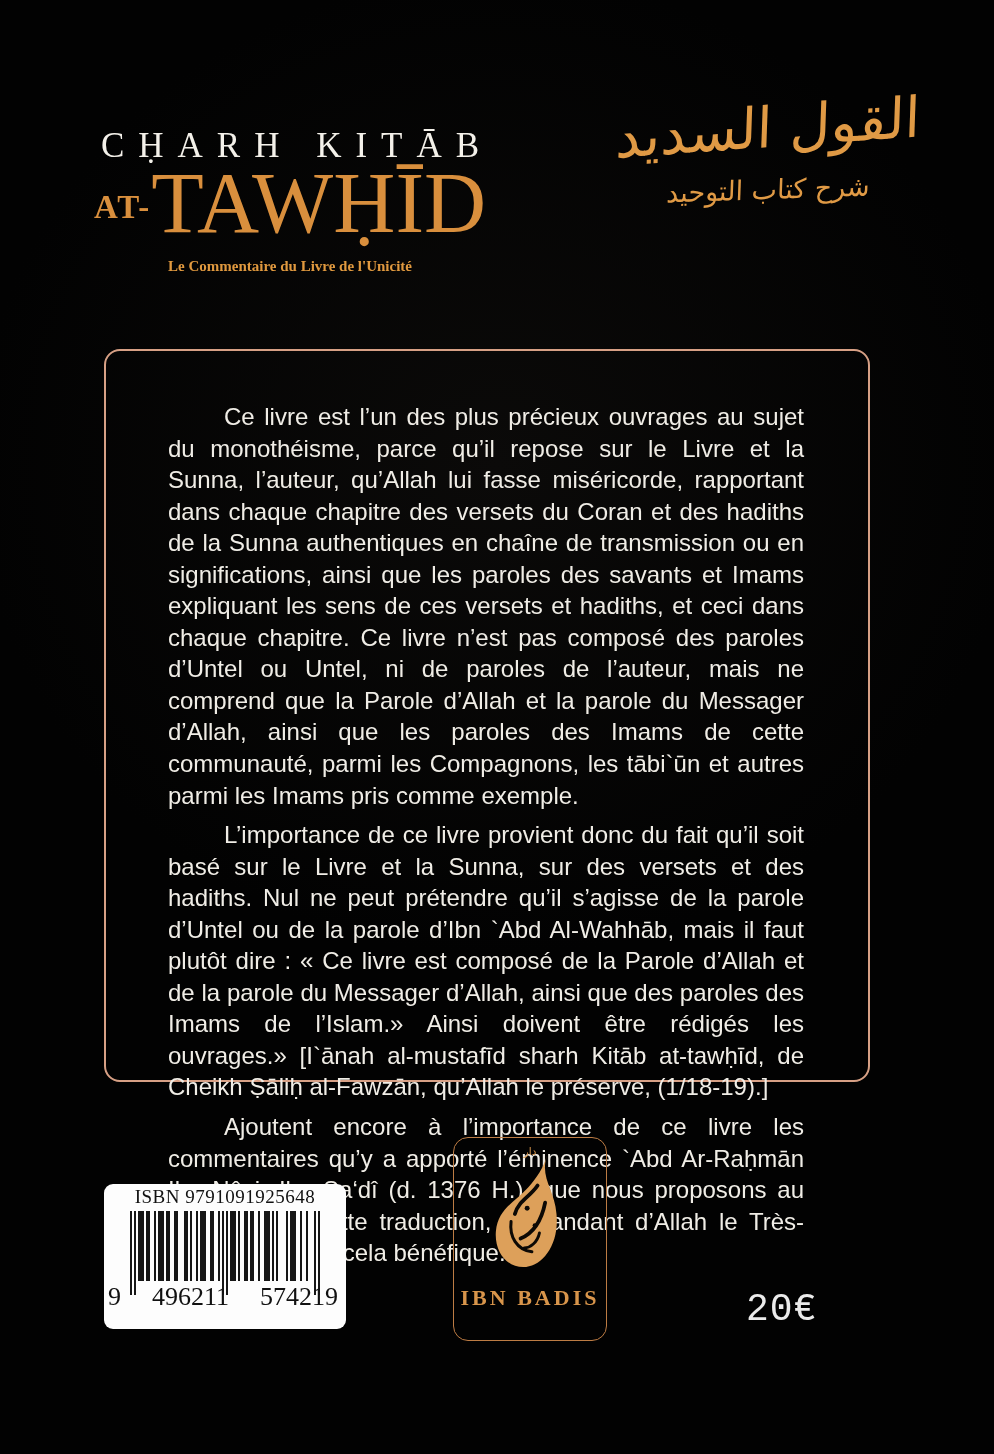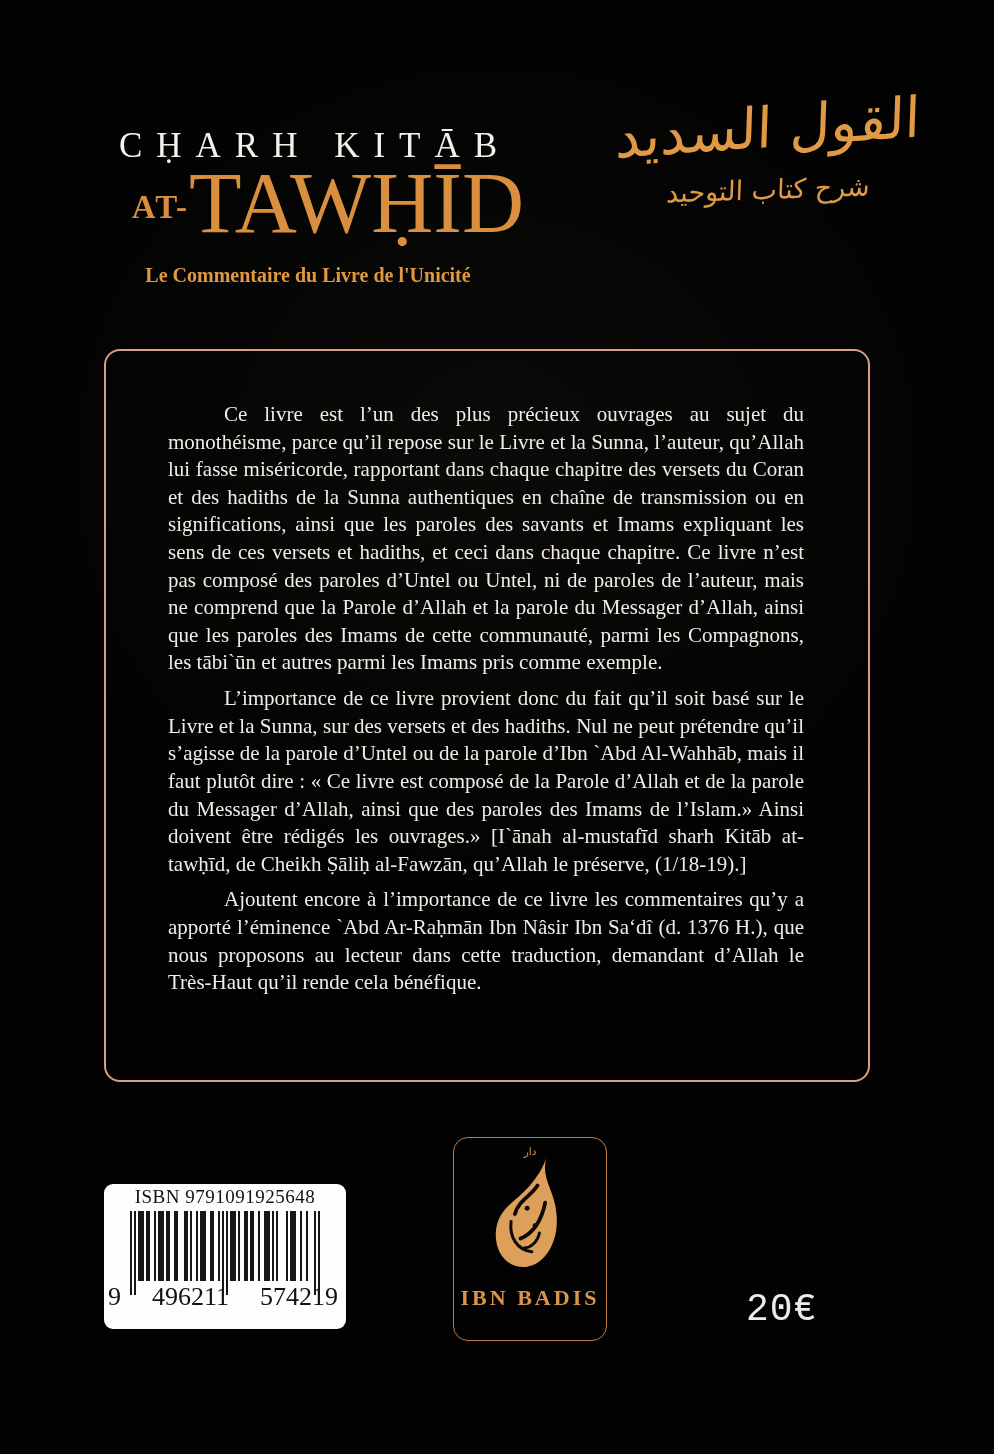--- a/index.html
+++ b/index.html
@@ -4,48 +4,48 @@
 <style>
   html,body{margin:0;padding:0;background:#000;}
   .cover{
     position:relative;
     width:994px;height:1454px;
     background:radial-gradient(ellipse 70% 45% at 50% 32%, #0b0a09 0%, #020202 75%);
     overflow:hidden;
     font-family:"Liberation Serif", serif;
   }
   
-  .latin-title{position:absolute;left:92px;top:126px;width:432px;text-align:center;}
+  .latin-title{position:absolute;left:74px;top:126px;width:432px;text-align:center;}
   .title-line1{
     color:#f4f1ea;font-size:35px;letter-spacing:14px;padding-left:14px;
     font-family:"Liberation Serif", serif;font-weight:400;white-space:nowrap;
   }
-  .title-line2{color:#d98f3d;margin-top:-6px;white-space:nowrap;line-height:1;text-align:right;}
+  .title-line2{color:#d98f3d;margin-top:-6px;white-space:nowrap;line-height:1;}
   .title-prefix{font-size:33px;font-weight:700;letter-spacing:2px;vertical-align:14px;}
   .title-main{font-size:86px;font-weight:400;letter-spacing:0px;}
-  .title-sub{color:#e0993f;font-size:20px;font-weight:700;margin-top:18px;white-space:nowrap;}
+  .title-sub{color:#e0993f;font-size:15px;font-weight:700;margin-top:12px;white-space:nowrap;}
   .arabic-title{position:absolute;left:568px;top:96px;width:400px;text-align:center;color:#e09a45;}
   .arabic-main{
     font-family:"DejaVu Sans", sans-serif;font-size:56px;line-height:1.15;
     transform:rotate(-4deg) skewX(-6deg);white-space:nowrap;
   }
   .arabic-sub{
     font-family:"DejaVu Sans", sans-serif;font-size:27px;margin-top:14px;
     transform:rotate(-2deg) skewX(-4deg);white-space:nowrap;
   }
   
   .desc-box{
     position:absolute;left:104px;top:349px;width:766px;height:733px;
     box-sizing:border-box;border:2px solid #d7a085;border-radius:16px;
     padding:50px 64px 0 62px;
   }
   .desc-box p{
-    margin:0 0 8px 0;color:#f0ede6;font-size:21px;line-height:1.315;
+    margin:0 0 8px 0;color:#f0ede6;font-size:24px;line-height:1.315;
     text-align:justify;text-indent:56px;
-    font-family:Liberation Serif, serif;
+    font-family:Liberation Sans, sans-serif;
   }
   
   .barcode{
     position:absolute;left:104px;top:1184px;width:242px;height:145px;
     background:#fdfdfd;border-radius:9px;box-sizing:border-box;
     padding-top:2px;color:#111;
   }
   .isbn-label{text-align:center;font-size:19px;letter-spacing:0.5px;font-family:"Liberation Serif", serif;}
   .bars{display:flex;justify-content:center;align-items:flex-start;height:84px;margin-top:3px;}
   .mod{flex:0 0 2px;height:70px;}

